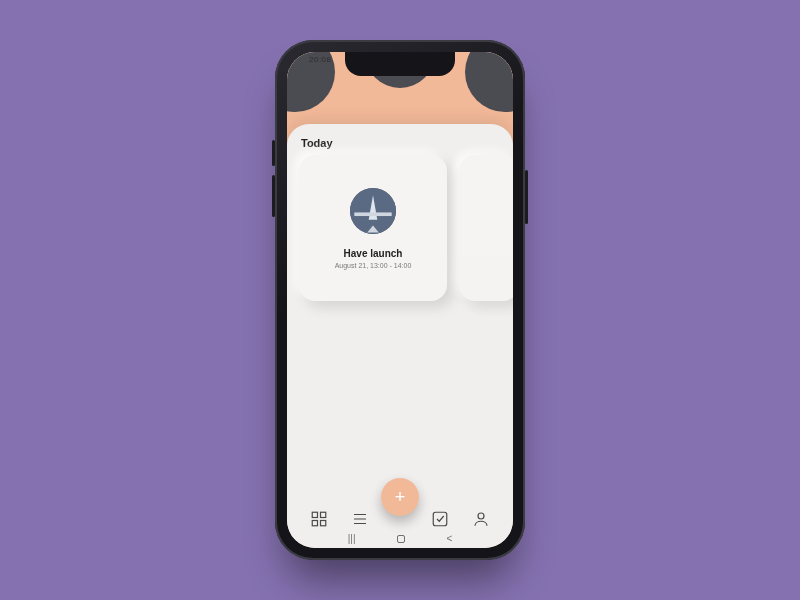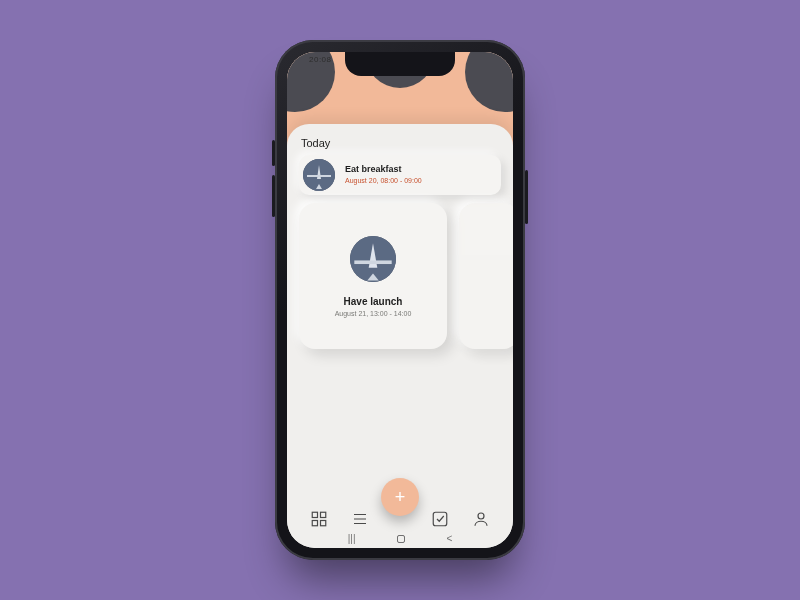--- a/index.html
+++ b/index.html
@@ -109,21 +109,21 @@
     bottom:0;
     background: var(--screen-bg);
     border-top-left-radius:22px;
     border-top-right-radius:22px;
     z-index:5;
     padding: 10px 12px 0 12px;
     box-shadow: 0 -6px 14px rgba(0,0,0,0.08);
   }
   .section-title {
     font-size:11px;
-    font-weight:400;
+    font-weight:700;
     color:#222;
     margin: 3px 2px 6px;
   }
 
   
   .task-card {
     background:var(--card-bg);
     border-radius:10px;
     margin-bottom:8px;
     height:40px;
@@ -243,34 +243,20 @@
     <div class="screen-body">
       <div class="hero"></div>
       <div class="blob bl"></div>
       <div class="blob br"></div>
       <div class="blob center"></div>
 
       <div class="sheet">
 
         <div class="section-title">Today</div>
 
-        <div class="task-card">
-          <div class="thumb">
-            <svg viewBox="0 0 32 32">
-              <rect width="32" height="32" fill="#5b6a83"></rect>
-              <polygon points="16,6 18,20 14,20" fill="#d7dde6"></polygon>
-              <rect x="4" y="16" width="24" height="2" fill="#cfd6e0"></rect>
-              <polygon points="16,25 13,30 19,30" fill="#cfd6e0"></polygon>
-            </svg>
-          </div>
-          <div class="task-text">
-            <div class="task-title">Eat breakfast</div>
-            <div class="task-meta highlight">August 20,  08:00 - 09:00</div>
-          </div>
-        </div>
 
 
 
         <div class="carousel">
           <div class="big-card">
             <div class="big-thumb">
               <svg viewBox="0 0 32 32">
                 <rect width="32" height="32" fill="#5b6a83"></rect>
                 <polygon points="16,5 19,22 13,22" fill="#dfe5ee"></polygon>
                 <rect x="3" y="17" width="26" height="2.5" fill="#cfd6e0"></rect>

